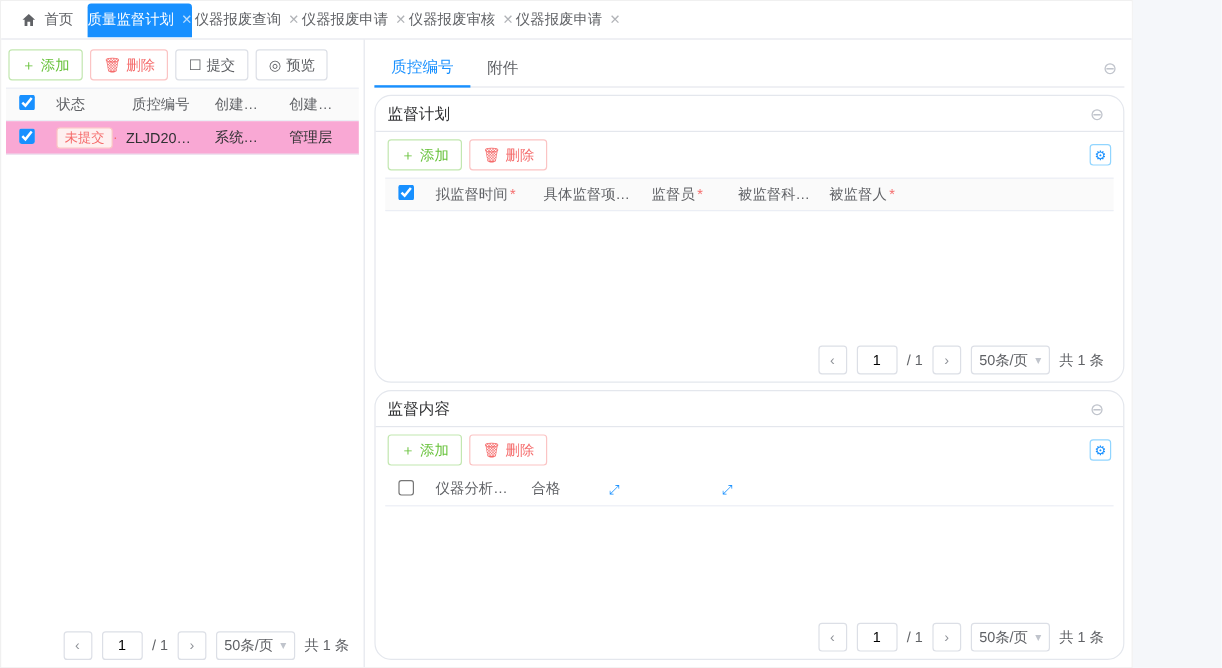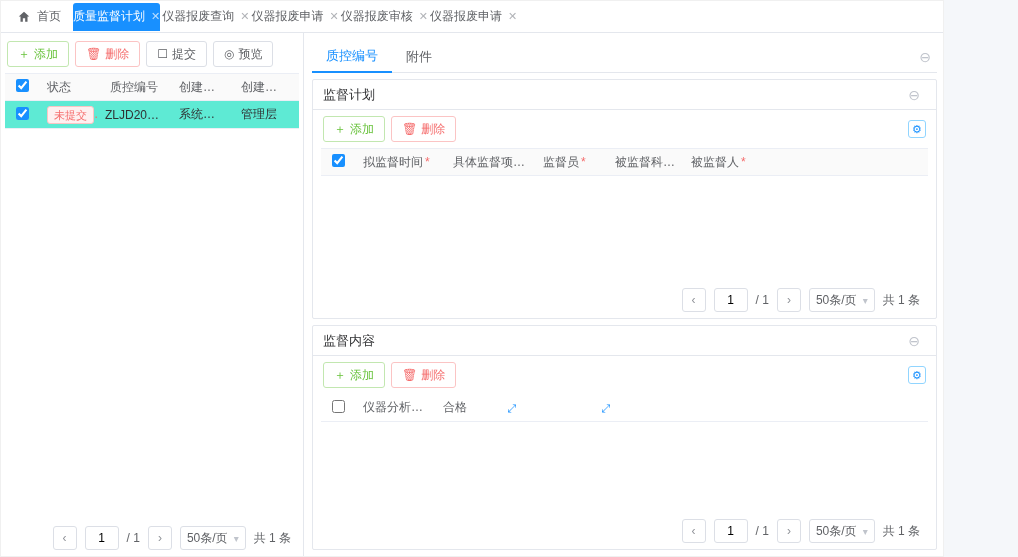--- a/index.html
+++ b/index.html
@@ -101,21 +101,21 @@
     height: 28px;
   }
   .thead {
     background: #fafafa;
     border-top: 1px solid #ebeef5;
     border-bottom: 1px solid #ebeef5;
     color: #606266;
     font-weight: 400;
   }
   .trow { border-bottom: 1px solid #ebeef5; }
-  .trow.blue { background: #5eead4; color: #303133; }
+  .trow.blue { background: #f9a8d4; color: #303133; }
   .cell {
     padding: 0 8px;
     white-space: nowrap;
     overflow: hidden;
     text-overflow: ellipsis;
     font-size: 12px;
   }
   .cell.chk { width: 34px; text-align: center; padding: 0; }
   .cell .req { color: #f56c6c; margin-left: 2px; }
   input[type=checkbox] {
@@ -176,21 +176,21 @@
   .collapse-right {
     margin-left: auto;
     color: #c0c4cc;
     font-size: 14px;
     padding: 0 6px;
     cursor: pointer;
   }
   
   .panel {
     border: 1px solid #e4e7ed;
-    border-radius: 2px;
+    border-radius: 14px;
     margin-top: 6px;
     display: flex;
     flex-direction: column;
   }
   .panel.grow { flex: 1; min-height: 0; }
   .panel-hd {
     height: 30px;
     display: flex;
     align-items: center;
     padding: 0 10px;

